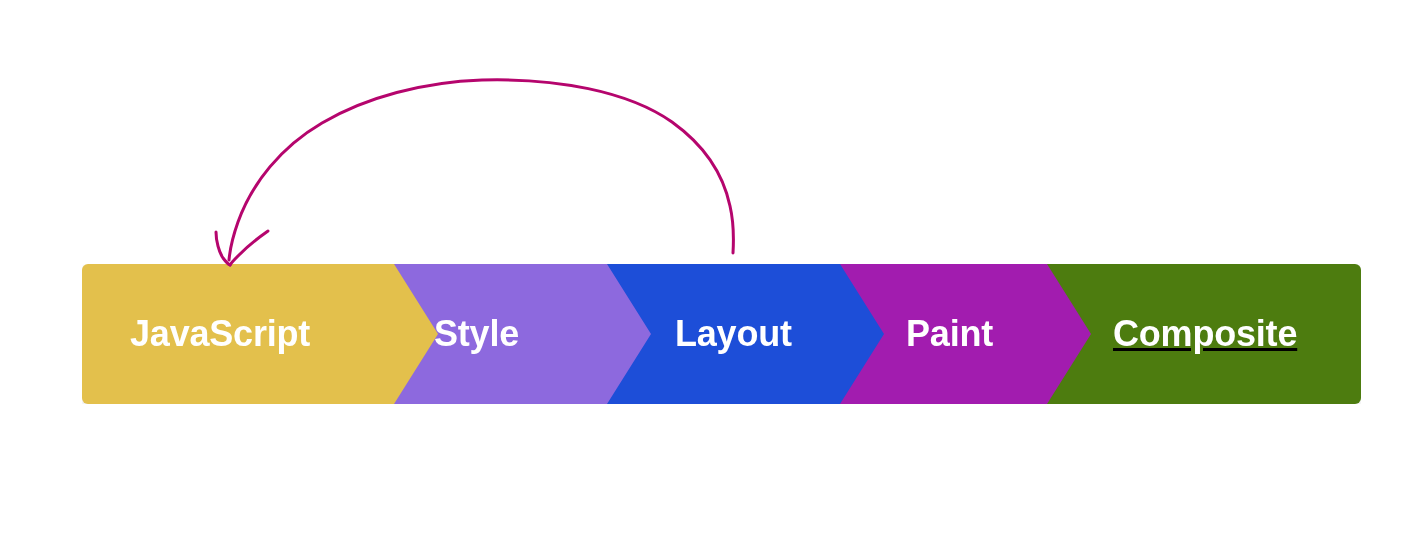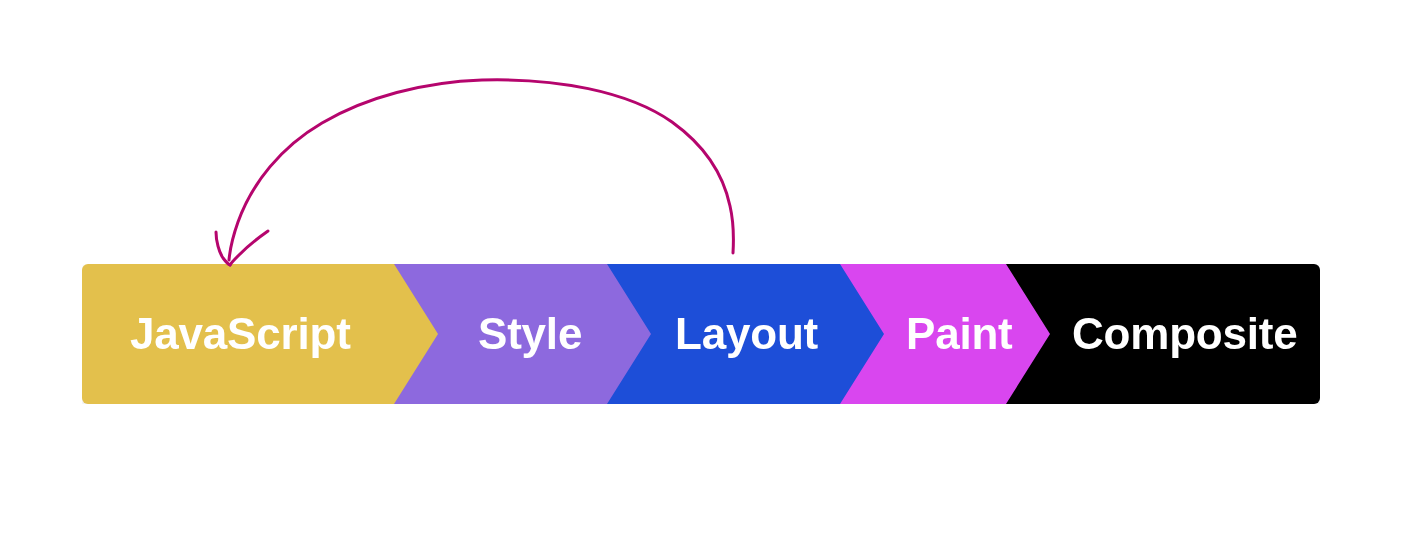--- a/index.html
+++ b/index.html
@@ -39,21 +39,21 @@
     align-items: center;
     box-sizing: border-box;
     filter: drop-shadow(0px 2px 2px rgba(0,0,0,0.10));
   }
 
   .stage-label {
     position: relative;
     color: #ffffff;
     font-family: "Liberation Sans", sans-serif;
     font-weight: bold;
-    font-size: 44px;
+    font-size: 36px;
     line-height: 1;
     letter-spacing: -0.2px;
     white-space: nowrap;
     z-index: 2;
     pointer-events: none;
   }
 
   
   #loop-arrow {
     position: absolute;
@@ -72,34 +72,34 @@
   <div id="pipeline">
 
     <div class="stage-block" style="left:0px; width:382px; background:#e3c04c;
                 clip-path: polygon(0px 0px, 338px 0px, 382px 70px, 338px 140px, 0px 140px);
                 border-radius:6px 0 0 6px;">
       <span class="stage-label" style="margin-left:48px;">JavaScript</span>
     </div>
 
     <div class="stage-block" style="left:312px; width:277px; background:#8d69de;
                 clip-path: polygon(0px 0px, 233px 0px, 277px 70px, 233px 140px, 0px 140px, 44px 70px);">
-      <span class="stage-label" style="margin-left:84px;">Style</span>
+      <span class="stage-label" style="margin-left:40px;">Style</span>
     </div>
 
     <div class="stage-block" style="left:525px; width:307px; background:#1d4ed8;
                 clip-path: polygon(0px 0px, 263px 0px, 307px 70px, 263px 140px, 0px 140px, 44px 70px);">
       <span class="stage-label" style="margin-left:68px;">Layout</span>
     </div>
 
-    <div class="stage-block" style="left:758px; width:281px; background:#d946ef;
+    <div class="stage-block" style="left:758px; width:281px; background:#a21caf;
                 clip-path: polygon(0px 0px, 237px 0px, 281px 70px, 237px 140px, 0px 140px, 44px 70px);">
       <span class="stage-label" style="margin-left:66px;">Paint</span>
     </div>
 
-    <div class="stage-block" style="left:924px; width:314px; background:#000000;
+    <div class="stage-block" style="left:965px; width:314px; background:#4d7c0f;
                 clip-path: polygon(0px 0px, 314px 0px, 314px 140px, 0px 140px, 44px 70px);
                 border-radius:0 6px 6px 0;text-decoration:underline;">
       <span class="stage-label" style="margin-left:66px;">Composite</span>
     </div>
 
   </div>
 
   <svg id="loop-arrow" viewBox="0 0 1426 541">
     <g fill="none" stroke="#b5056d" stroke-width="3" stroke-linecap="round" stroke-linejoin="round">
       <path d="M733,253

